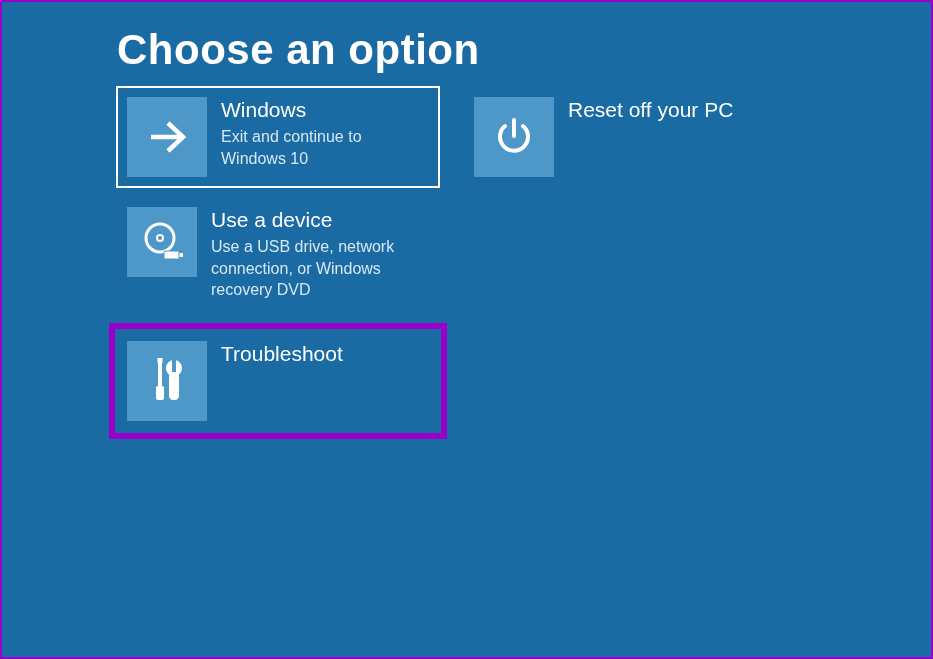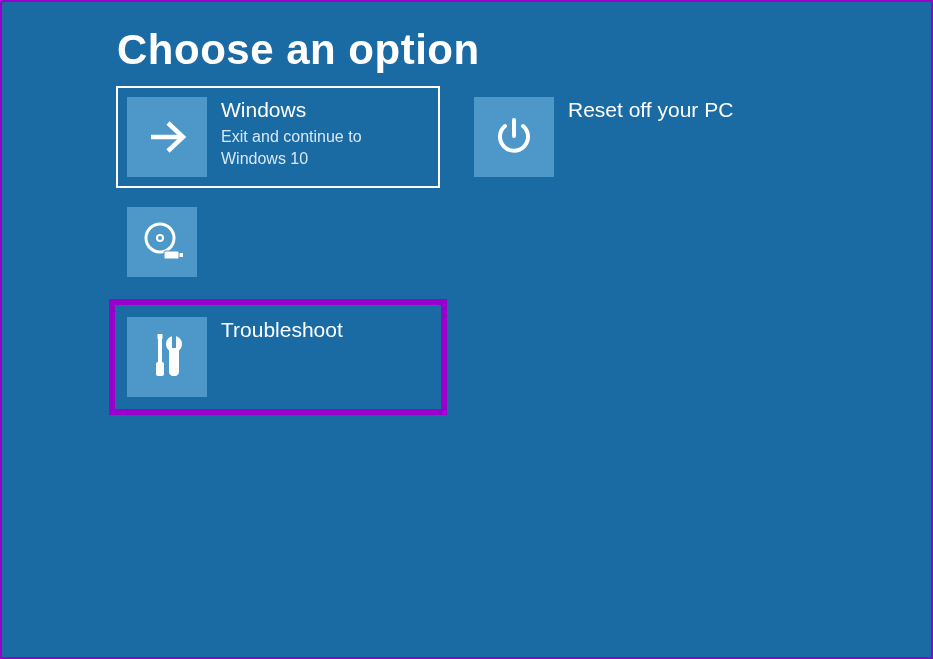--- a/index.html
+++ b/index.html
@@ -166,20 +166,24 @@
               <circle cx="20" cy="18" r="4" fill="#ffffff" stroke="none"></circle>
               <circle cx="20" cy="18" r="2" fill="#4d98c8" stroke="none"></circle>
             </g>
             <g fill="#ffffff">
               <rect x="24" y="31" width="15" height="8" rx="1"></rect>
               <rect x="39" y="33" width="4" height="4"></rect>
             </g>
             <rect x="24" y="31" width="15" height="8" rx="1" fill="none" stroke="#4d98c8" stroke-width="1"></rect>
           </svg>
         </div>
+        <div class="text-box">
+          <div class="option-title">Use a device</div>
+          <div class="option-desc">Use a USB drive, network connection, or Windows recovery DVD</div>
+        </div>
       </div>
     </div>
 
     <div class="option-tile highlighted troubleshoot-wrap">
       <div class="tile-inner">
         <div class="icon-box">
           <svg width="44" height="50" viewBox="0 0 44 50">
             <g fill="#ffffff">
 
               <rect x="13" y="6" width="4" height="24"></rect>

